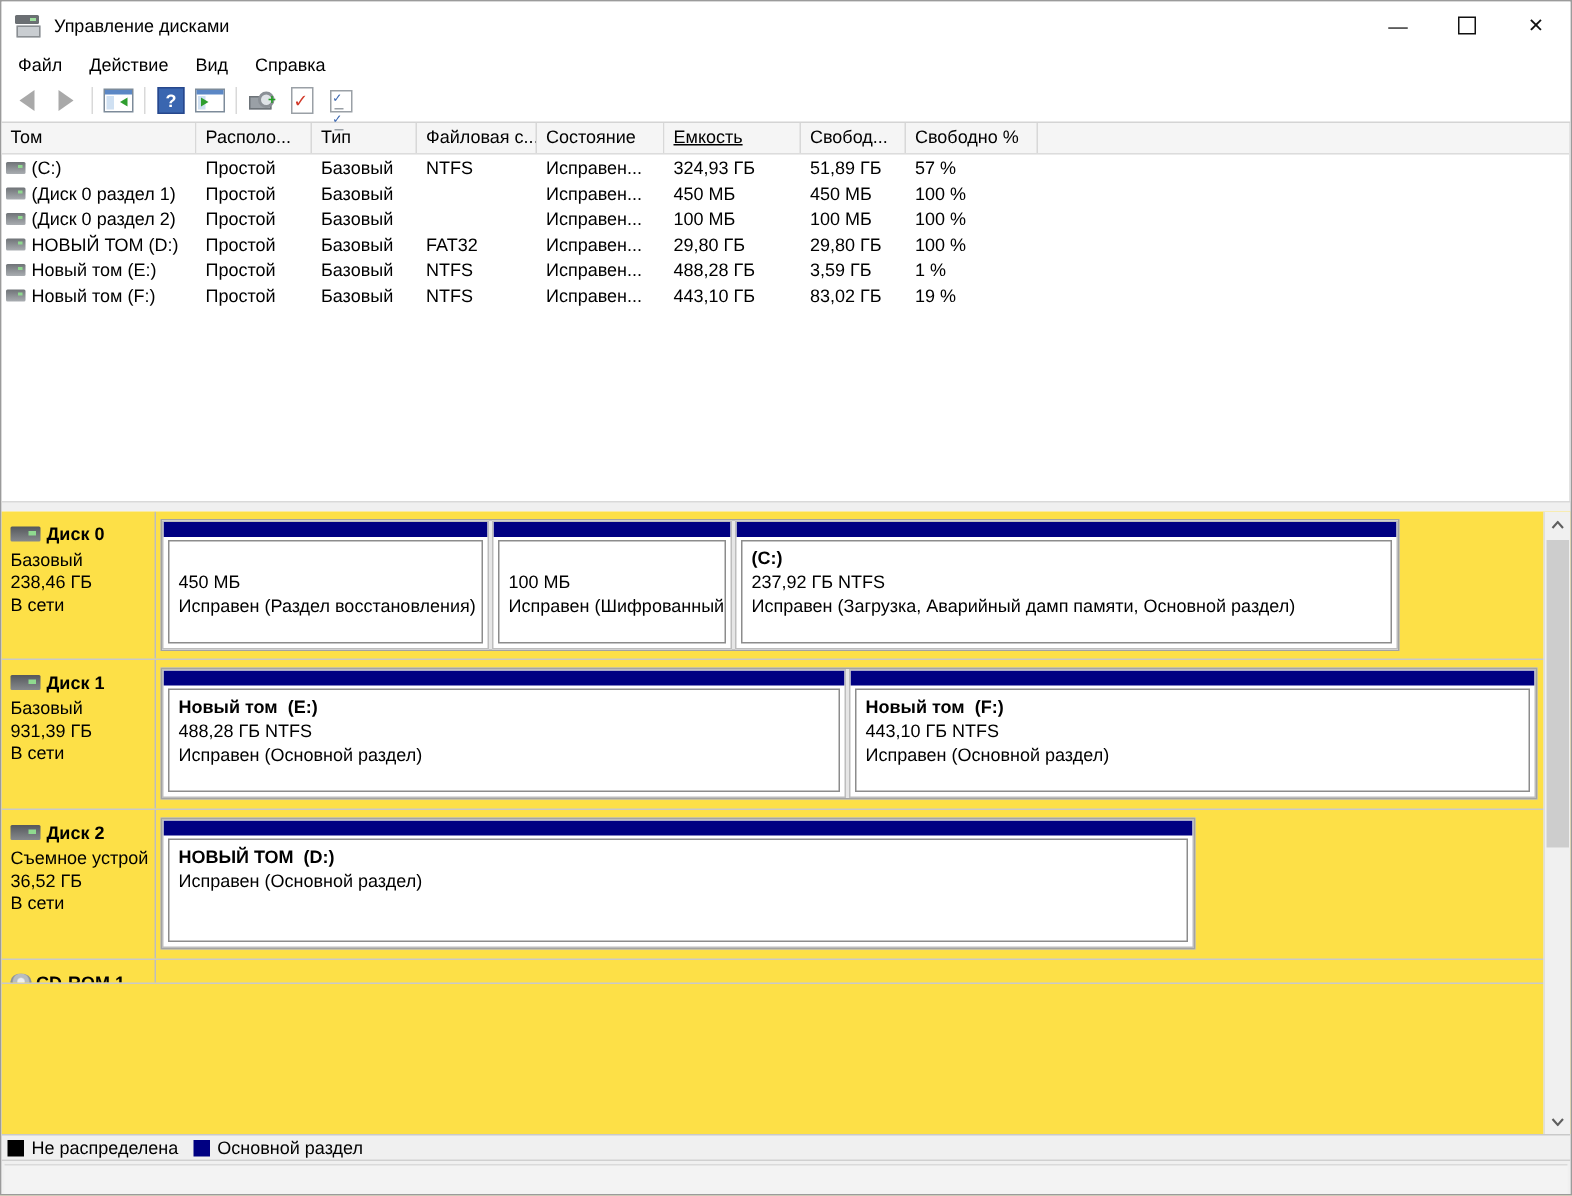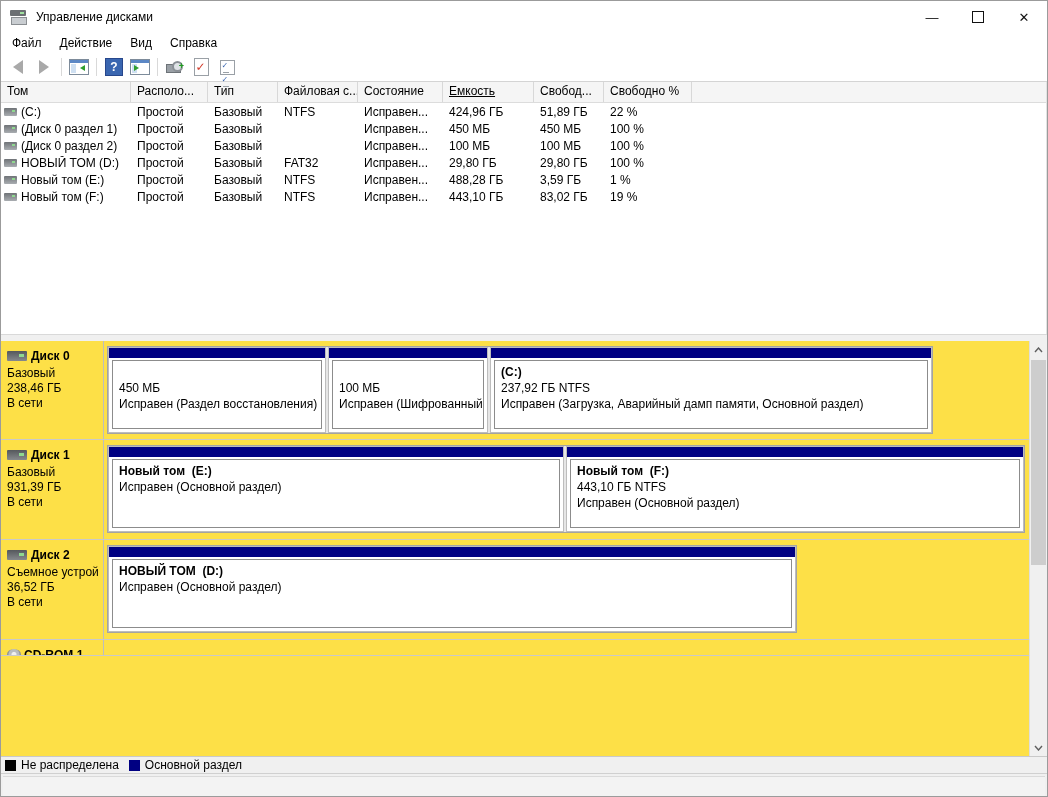--- a/index.html
+++ b/index.html
@@ -176,23 +176,23 @@
     <div id="vrows">
         <div class="vrow">
           <div class="vcell first" style="width: 130px;">
             <div class="row-hdd"></div>
             <span>(C:)</span>
           </div>
           <div class="vcell" style="width: 77px;">Простой</div>
           <div class="vcell" style="width: 70px;">Базовый</div>
           <div class="vcell" style="width: 80px;">NTFS</div>
           <div class="vcell" style="width: 85px;">Исправен...</div>
-          <div class="vcell" style="width: 91px;">424,96 ГБ</div>
+          <div class="vcell" style="width: 91px;">324,93 ГБ</div>
           <div class="vcell" style="width: 70px;">51,89 ГБ</div>
-          <div class="vcell" style="width: 88px;">22 %</div>
+          <div class="vcell" style="width: 88px;">57 %</div>
         </div>
         <div class="vrow">
           <div class="vcell first" style="width: 130px;">
             <div class="row-hdd"></div>
             <span>(Диск 0 раздел 1)</span>
           </div>
           <div class="vcell" style="width: 77px;">Простой</div>
           <div class="vcell" style="width: 70px;">Базовый</div>
           <div class="vcell" style="width: 80px;"></div>
           <div class="vcell" style="width: 85px;">Исправен...</div>
@@ -306,20 +306,21 @@
           <div class="infoline">Базовый</div>
           <div class="infoline">931,39 ГБ</div>
           <div class="infoline">В сети</div>
         </div>
         <div class="garea">
           <div class="strip" style="width: 918px;">
             <div class="part" style="width: 456px;">
               <div class="bar" style="background: rgb(0, 0, 130);"></div>
               <div class="pbody">
                 <div class="pline pname">Новый том&nbsp; (E:)</div>
+                <div class="pline">488,28 ГБ NTFS</div>
                 <div class="pline">Исправен (Основной раздел)</div>
               </div>
             </div>
             <div class="part" style="width: 458px;">
               <div class="bar" style="background: rgb(0, 0, 130);"></div>
               <div class="pbody">
                 <div class="pline pname">Новый том&nbsp; (F:)</div>
                 <div class="pline">443,10 ГБ NTFS</div>
                 <div class="pline">Исправен (Основной раздел)</div>
               </div>

